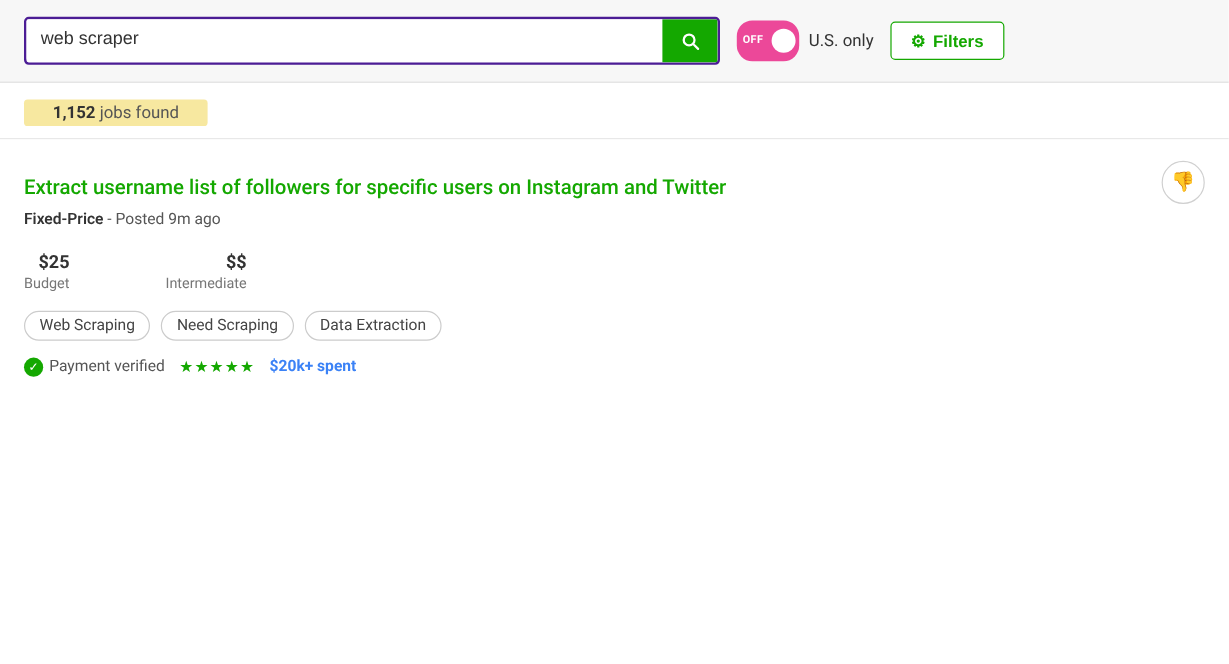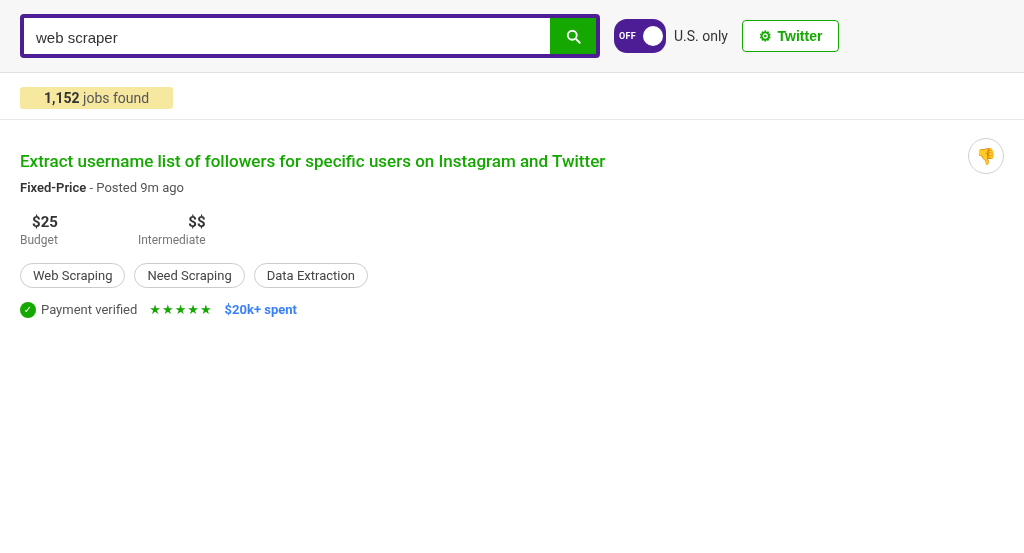--- a/index.html
+++ b/index.html
@@ -15,22 +15,22 @@
       background: #f7f7f7;
       padding: 14px 20px;
       display: flex;
       align-items: center;
       gap: 14px;
       border-bottom: 1px solid #e0e0e0;
     }
 
     .search-input-wrapper {
       display: flex;
-      align-items: flex-end;
-      border: 4px solid #4c1d95;
+      align-items: flex-start;
+      border: 2px solid #4c1d95;
       border-radius: 4px;
       overflow: hidden;
       flex: 1;
       max-width: 580px;
       background: #fff;
     }
 
     .search-input {
       flex: 1;
       border: none;
@@ -61,21 +61,21 @@
     .toggle-area {
       display: flex;
       align-items: center;
       gap: 8px;
     }
 
     .toggle-switch {
       position: relative;
       width: 52px;
       height: 34px;
-      background: #4c1d95;
+      background: #ec4899;
       border-radius: 13px;
       cursor: pointer;
       display: flex;
       align-items: center;
       text-align: right;
     }
 
     .toggle-knob {
       position: absolute;
       right: 3px;
@@ -309,21 +309,21 @@
   <div class="toggle-area">
     <div class="toggle-switch">
       <span class="toggle-label-off">OFF</span>
       <div class="toggle-knob"></div>
     </div>
     <span class="us-only-label">U.S. only</span>
   </div>
 
   <button class="filters-button">
     <span class="filter-icon">⚙</span>
-    <span>Twitter</span>
+    <span>Filters</span>
   </button>
 </div>
 
 <div class="jobs-found-bar">
   <span class="jobs-found-badge">
     <span class="jobs-count">1,152</span>
     <span class="jobs-found-text"> <span>jobs found</span></span>
   </span>
 </div>
 

